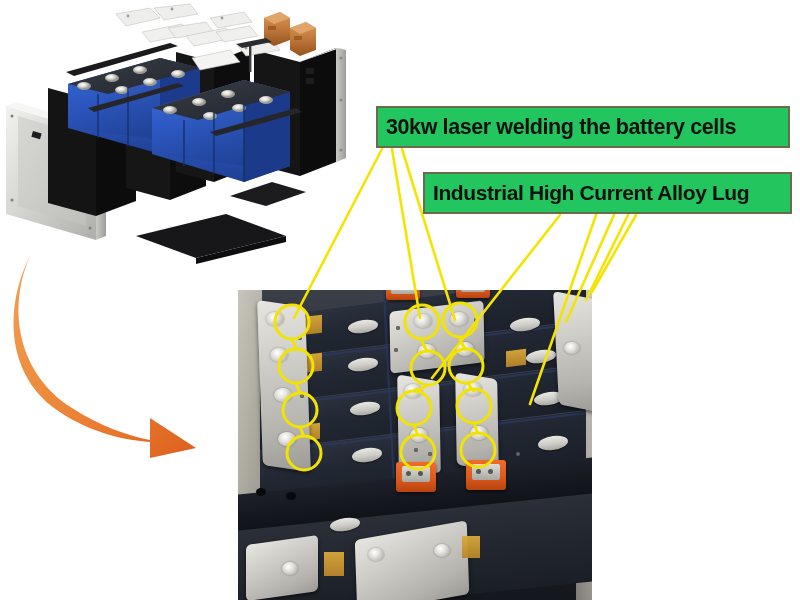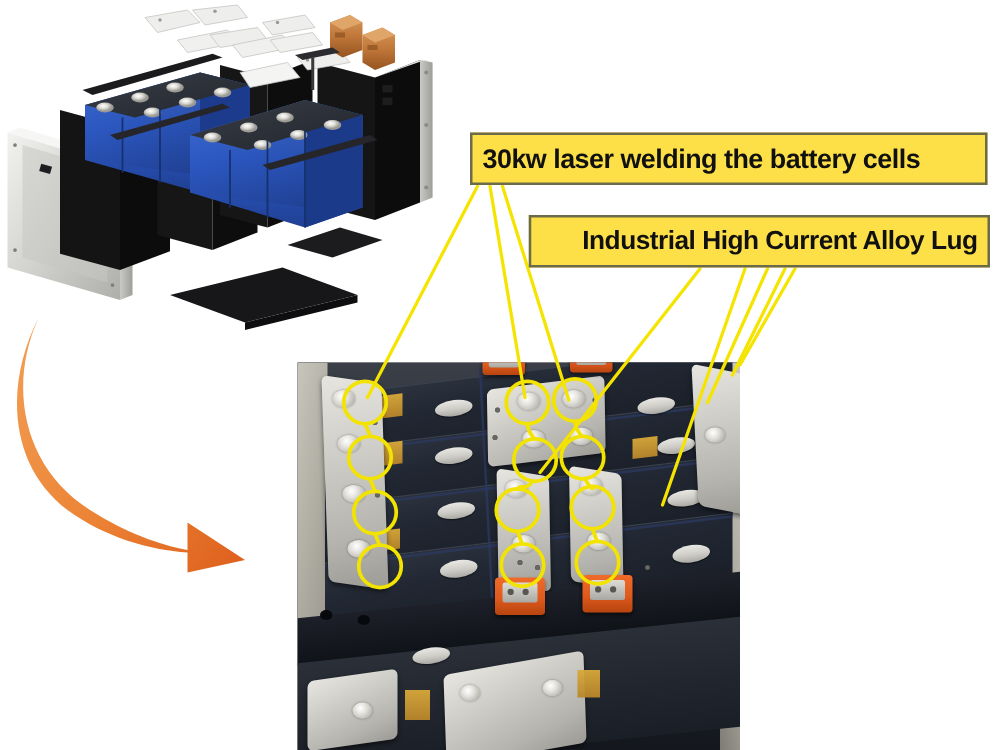--- a/index.html
+++ b/index.html
@@ -8,37 +8,37 @@
     background:#ffffff;
     font-family:"Liberation Sans", sans-serif;
     overflow:hidden;
     position:relative;
   }
   #stage{position:absolute;left:0;top:0;width:800px;height:600px;overflow:hidden;background:#fff;}
 
   
   .callout{
     position:absolute;
-    background:#fde047;
+    background:#22c55e;
     border:2px solid #6b6b4a;
     box-sizing:border-box;
     display:flex;align-items:center;
     padding:0 8px;
     z-index:40;
     white-space:nowrap;
   }
   .callout span{
     font-family:"Liberation Sans", sans-serif;
     font-weight:bold;
     color:#111111;
     letter-spacing:-0.4px;
   }
   #callout-weld{left:376px;top:106px;width:414px;height:42px;}
   #callout-weld span{font-size:21.5px;}
-  #callout-lug{left:423px;top:172px;width:369px;height:42px;justify-content:flex-end;}
+  #callout-lug{left:423px;top:172px;width:369px;height:42px;}
   #callout-lug span{font-size:21px;}
 
   
   #headline{
     position:absolute;left:28px;top:500px;
     z-index:60;
     font-family:"Liberation Sans", sans-serif;
     font-weight:bold;
     font-size:30px;
     letter-spacing:-0.6px;

